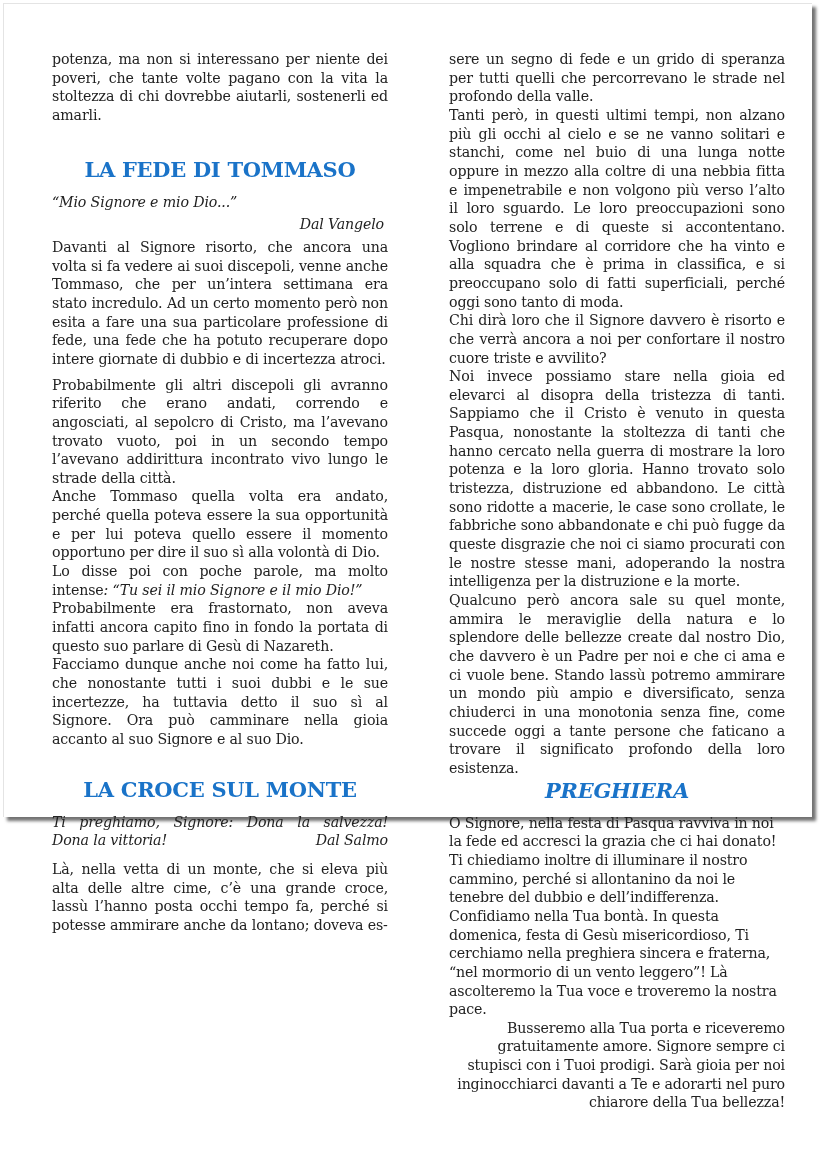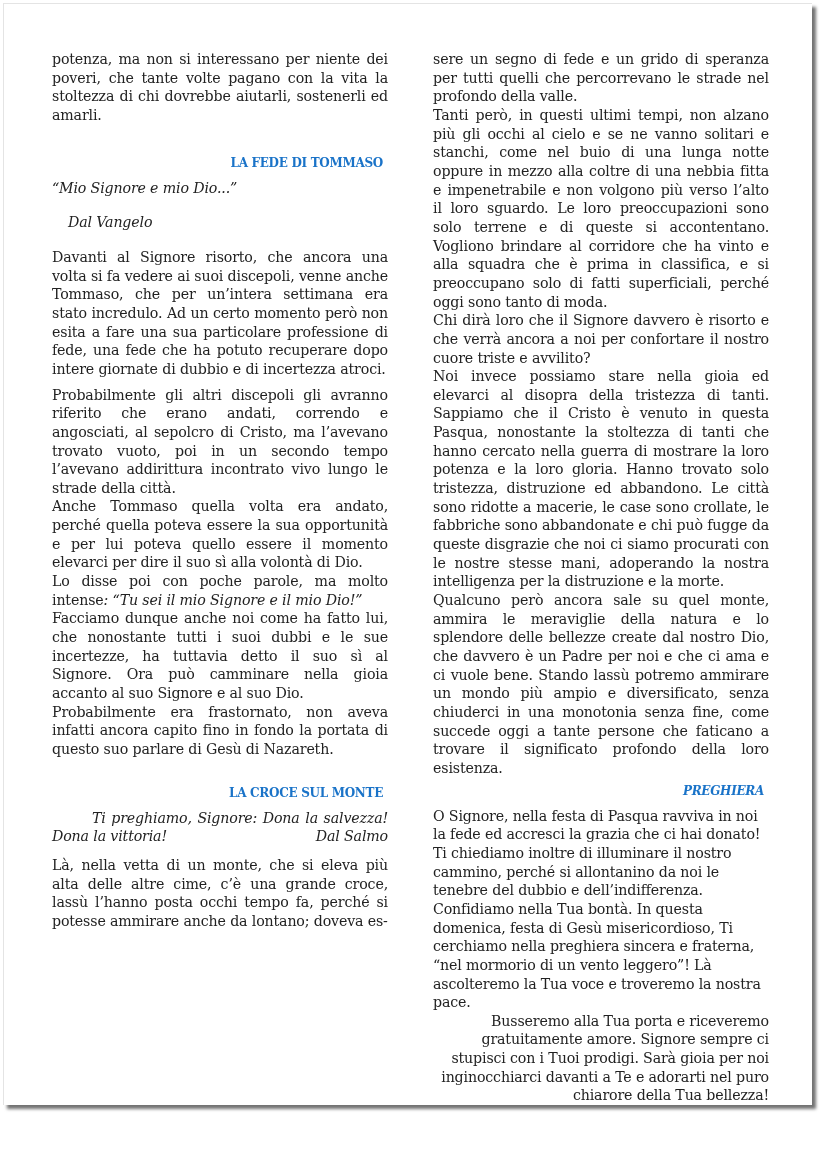--- a/index.html
+++ b/index.html
@@ -1,40 +1,40 @@
 <!DOCTYPE html>
 <html><head>
   <meta charset="utf-8">
   <style>
     html, body { margin: 0; padding: 0; background: #ffffff; }
     body { width: 822px; height: 1159px; position: relative; overflow: hidden; }
     .page {
-      position: absolute; left: 3px; top: 3px; width: 809px; height: 1102px;
+      position: absolute; left: 3px; top: 3px; width: 809px; height: 814px;
       background: #ffffff;
       border-top: 1px solid #e4e4e4; border-left: 1px solid #e4e4e4;
       box-shadow: 4px 4px 3px rgba(0,0,0,0.55);
       box-sizing: border-box;
     }
     .col {
       position: absolute; top: 46px; width: 336px;
       font-family: "DejaVu Serif", "Liberation Serif", serif;
       font-size: 14.2px; line-height: 18.65px; color: #222222;
       letter-spacing: -0.15px;
     }
     .col.left { left: 48px; }
-    .col.right { left: 429px; }
+    .col.right { left: 445px; }
     p { margin: 0; text-align: justify; hyphens: manual; }
     .h {
-      text-align: right; color: #1a73c8; font-weight: bold;
-      font-size: 12px; line-height: 22px; margin: 5px;
+      text-align: center; color: #1a73c8; font-weight: bold;
+      font-size: 21px; line-height: 22px; margin: 12px;
       font-family: "DejaVu Serif", "Liberation Serif", serif; letter-spacing: -0.3px;
     }
     .h.italic { font-style: italic; }
     .quote { font-style: italic; margin: 0; }
-    .source { font-style: italic; margin: 16px; }
+    .source { font-style: italic; text-align: right; margin: 4px; }
     .quote-row { display: flex; justify-content: space-between; font-style: italic; }
     .gap-s { height: 7px; }
     .gap-m { height: 22px; }
     .gap-h { height: 18px; }
   </style>
 </head>
 <body>
 
 <div class="page">
 
@@ -42,28 +42,28 @@
     <p>potenza, ma non si interessano per niente dei poveri, che tante volte pagano con la vita la stoltezza di chi dovrebbe aiutarli, sostenerli ed amarli.</p>
 
     <div class="gap-m"></div>
     <h2 class="h">LA FEDE DI TOMMASO</h2>
     <p class="quote">“Mio Signore e mio Dio...”</p>
     <p class="source">Dal Vangelo</p>
 
     <p>Davanti al Signore risorto, che ancora una volta si fa vedere  ai suoi discepoli, venne anche Tommaso, che per un’intera settimana era stato incredulo. Ad un certo momento però non esita a fare una sua particolare professione di fede, una fede che ha potuto recuperare dopo intere giornate di dubbio e di incertezza atroci.</p>
     <div class="gap-s"></div>
     <p>Probabilmente gli altri discepoli gli avranno riferito che erano andati, correndo e angosciati, al sepolcro di Cristo, ma l’avevano trovato vuoto, poi in un secondo tempo l’avevano addirittura incontrato vivo lungo le strade della città.</p>
-    <p>Anche Tommaso quella volta era andato, perché quella poteva essere la sua opportunità e per lui poteva quello essere il momento elevarci per dire il suo sì alla volontà di Dio.</p>
+    <p>Anche Tommaso quella volta era andato, perché quella poteva essere la sua opportunità e per lui poteva quello essere il momento opportuno per dire il suo sì alla volontà di Dio.</p>
     <p><span>Lo disse poi con poche parole, ma molto intense</span><i>: “Tu sei il mio Signore e il mio Dio!”</i></p>
+    <p>Probabilmente era frastornato, non aveva  infatti ancora capito fino in fondo la portata di questo suo parlare di Gesù di Nazareth.</p>
     <p>Facciamo dunque anche noi come ha fatto lui, che nonostante tutti i suoi dubbi e le sue incertezze, ha tuttavia detto il suo sì al Signore. Ora può camminare nella gioia accanto al suo Signore e al suo Dio.</p>
-    <p>Probabilmente era frastornato, non aveva  infatti ancora capito fino in fondo la portata di questo suo parlare di Gesù di Nazareth.</p>
 
     <div class="gap-h"></div>
     <h2 class="h">LA CROCE SUL MONTE</h2>
-    <p class="quote" style="text-align:justify;text-align-last:justify;margin-left:40px;">Ti preghiamo, Signore: Dona la salvezza!</p>
+    <p class="quote" style="text-align:justify;text-align-last:justify;">Ti preghiamo, Signore: Dona la salvezza!</p>
     <div class="quote-row">
       <span>Dona la vittoria!</span>
       <span>Dal Salmo</span>
     </div>
     <div class="gap-s" style="height:10px"></div>
     <p>Là, nella vetta di un monte, che si eleva più alta delle altre cime, c’è una grande croce, lassù l’hanno posta occhi tempo fa, perché si potesse ammirare anche da lontano; doveva es-</p>
   </div>
 
   <div class="col right">
     <p>sere un segno di fede e un grido di speranza per tutti quelli che percorrevano le strade nel profondo della valle.</p>

